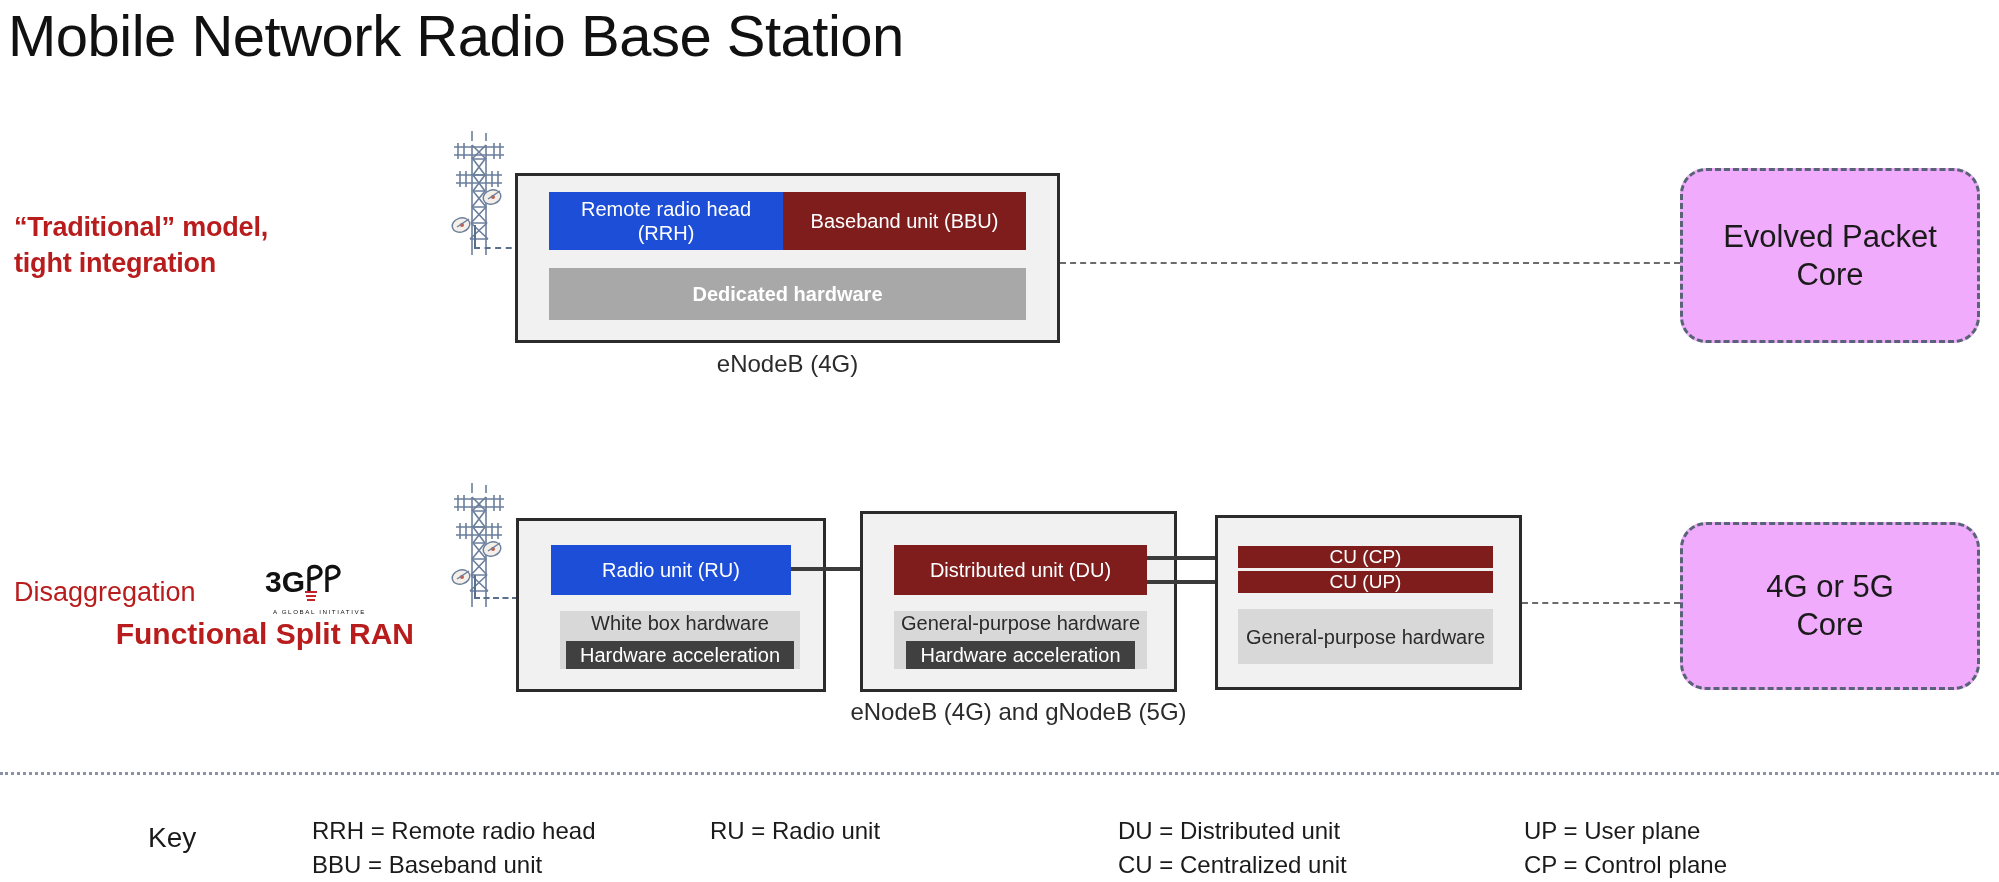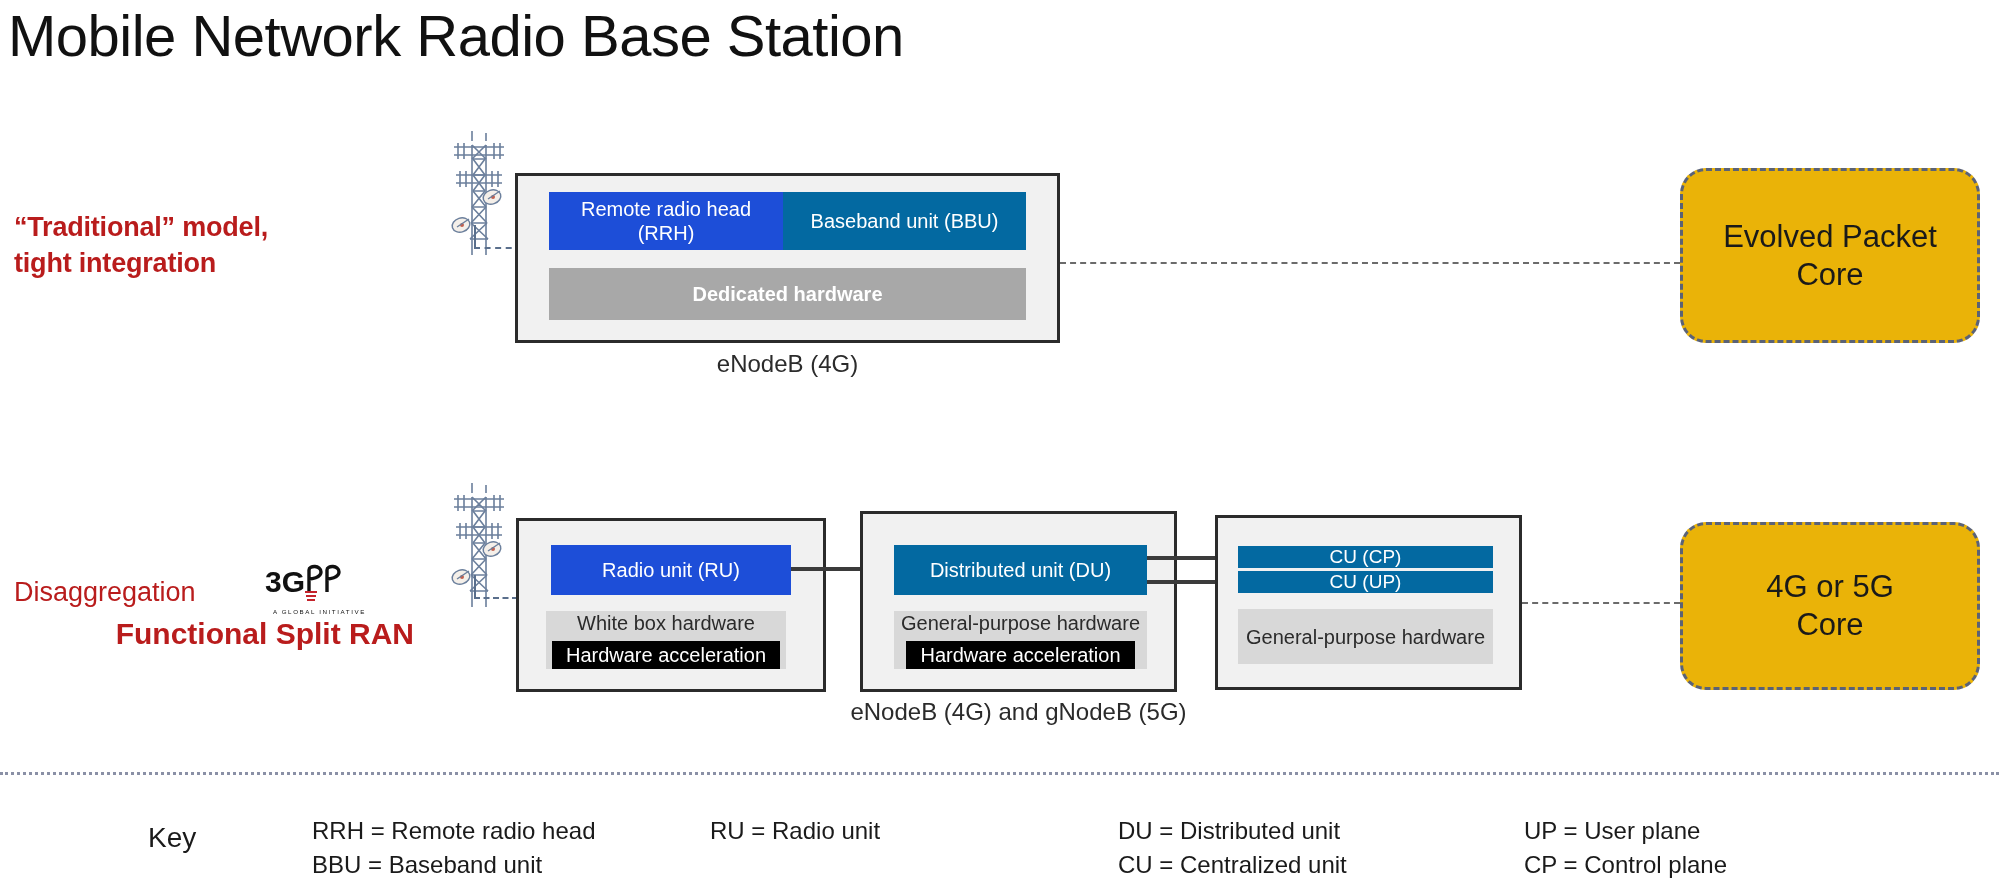--- a/index.html
+++ b/index.html
@@ -60,41 +60,41 @@
     box-sizing: border-box;
     display: flex;
     align-items: center;
     justify-content: center;
     text-align: center;
     font-size: 20px;
     line-height: 1.22;
     color: #ffffff;
   }
   .block.teal { background: #1d4ed8; }
-  .block.blue { background: #0369a1; }
+  .block.blue { background: #7f1d1d; }
   .block.gray { background: #a8a8a8; }
 
   .hw-wrap {
     position: absolute;
     box-sizing: border-box;
     background: #d8d8d8;
     display: flex;
     flex-direction: column;
     align-items: center;
     justify-content: center;
   }
   .hw-title {
     font-size: 20px;
     color: #2b2b2b;
     text-align: center;
     line-height: 1.2;
   }
   .hw-accel {
     margin-top: 6px;
-    background: #000000;
+    background: #404040;
     color: #ffffff;
     font-size: 20px;
     text-align: right;
     line-height: 1.2;
     padding: 2px 14px;
     box-sizing: border-box;
   }
 
   
   .caption {
@@ -102,21 +102,21 @@
     font-size: 24px;
     color: #2b2b2b;
     text-align: center;
     white-space: nowrap;
   }
 
   
   .core-box {
     position: absolute;
     box-sizing: border-box;
-    background: #eab308;
+    background: #f0abfc;
     border: 3px dashed #5a6277;
     border-radius: 26px;
     display: flex;
     align-items: center;
     justify-content: center;
     text-align: center;
     font-size: 31px;
     line-height: 1.22;
     color: #1a1a1a;
   }
@@ -273,21 +273,21 @@
       <path d="M40 74 L52 66 M9 102 L21 94"></path>
     </g>
   </svg>
   <div class="conn-tower" style="left:474px; top:597px; width:82px;"></div>
   <div class="conn-tower-v" style="left:474px; top:575px; height:24px;"></div>
 
   <div class="enclosure" style="left:516px; top:518px; width:310px; height:174px;"></div>
   <div class="block teal" style="left:551px; top:545px; width:240px; height:50px;">
     <span>Radio unit (RU)</span>
   </div>
-  <div class="hw-wrap" style="left:546px; top:611px; width:240px; height:58px;">
+  <div class="hw-wrap" style="left:560px; top:611px; width:240px; height:58px;">
     <div class="hw-title">White box hardware</div>
     <div class="hw-accel">Hardware acceleration</div>
   </div>
 
   <div class="conn-solid" style="left:791px; top:567px; width:103px; height:4px;"></div>
 
   <div class="enclosure" style="left:860px; top:511px; width:317px; height:181px;"></div>
   <div class="block blue" style="left:894px; top:545px; width:253px; height:50px;">
     <span>Distributed unit (DU)</span>
   </div>

